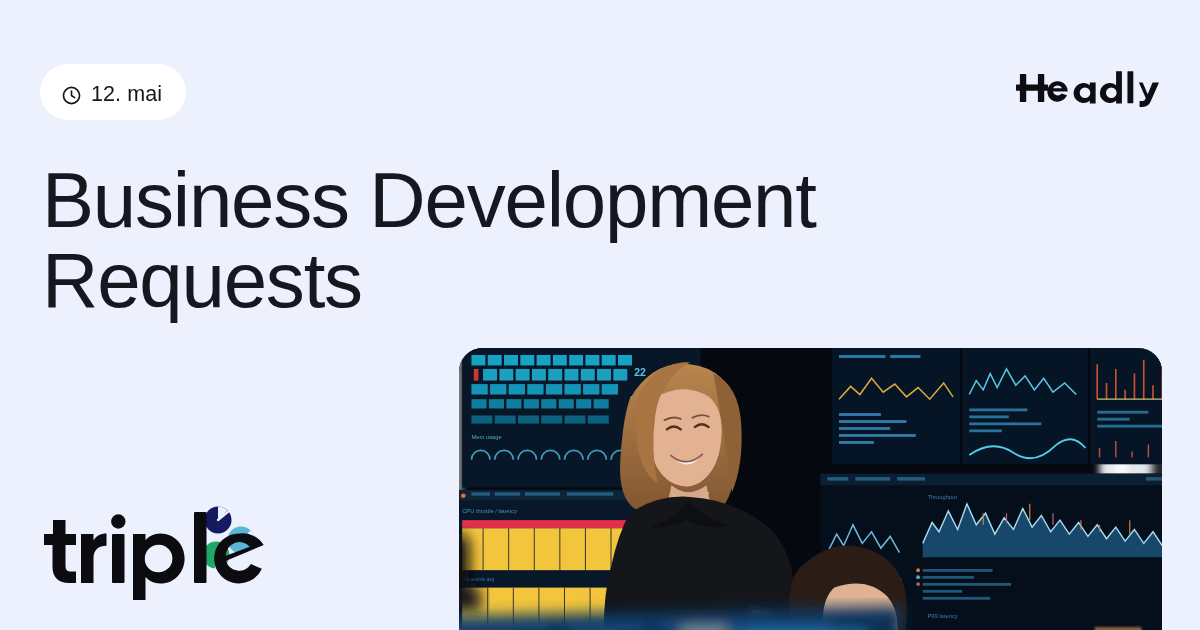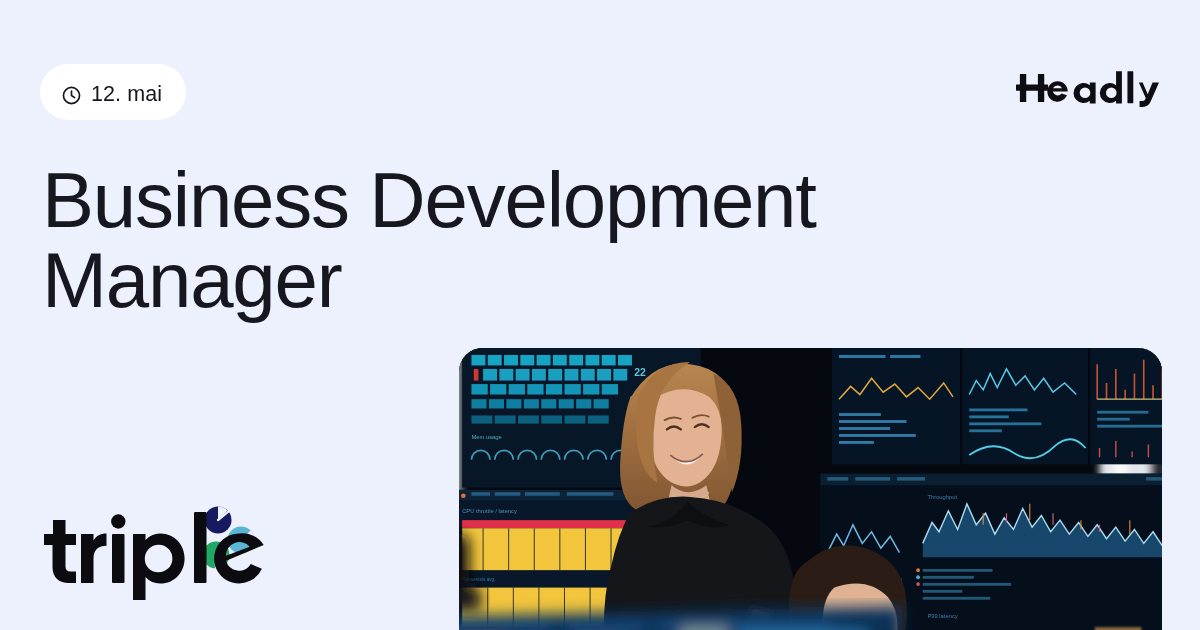--- a/index.html
+++ b/index.html
@@ -112,21 +112,21 @@
 
         <path d="M205.6 10.5v28.6a20.6 20.6 0 1 0 0 32.3v5.2h12V10.5zm-9.8 55.3a10.9 10.9 0 1 1 10.9-10.9 10.9 10.9 0 0 1-10.9 10.9z"></path>
 
         <rect x="229" y="10.5" width="12" height="66" rx="1"></rect>
 
         <path d="M252.5 33.8l14.1 31.6-1.1 2.5a6.5 6.5 0 0 1-6 4h-5.6v12h6.4a17.5 17.5 0 0 0 16.1-10.6l17.4-39.5h-13.2l-10 24-10.3-24z"></path>
       </g>
     </svg>
   </div>
 
-  <h1 class="headline">Business Development Manager</h1>
+  <h1 class="headline">Business Development Requests</h1>
 
   <div class="tripletex-logo">
     <svg viewBox="0 0 262 100" aria-hidden="true">
 
       <g>
         <circle cx="178" cy="20" r="13.5" fill="#161a5e"></circle>
         <path d="M178 20 L178 6.5 A13.5 13.5 0 0 1 187.5 10.5 Z" fill="#edf0fd"></path>
         <path d="M178 20 L188.6 11.4" stroke="#edf0fd" stroke-width="2.3" stroke-linecap="round"></path>
       </g>
       <g>

